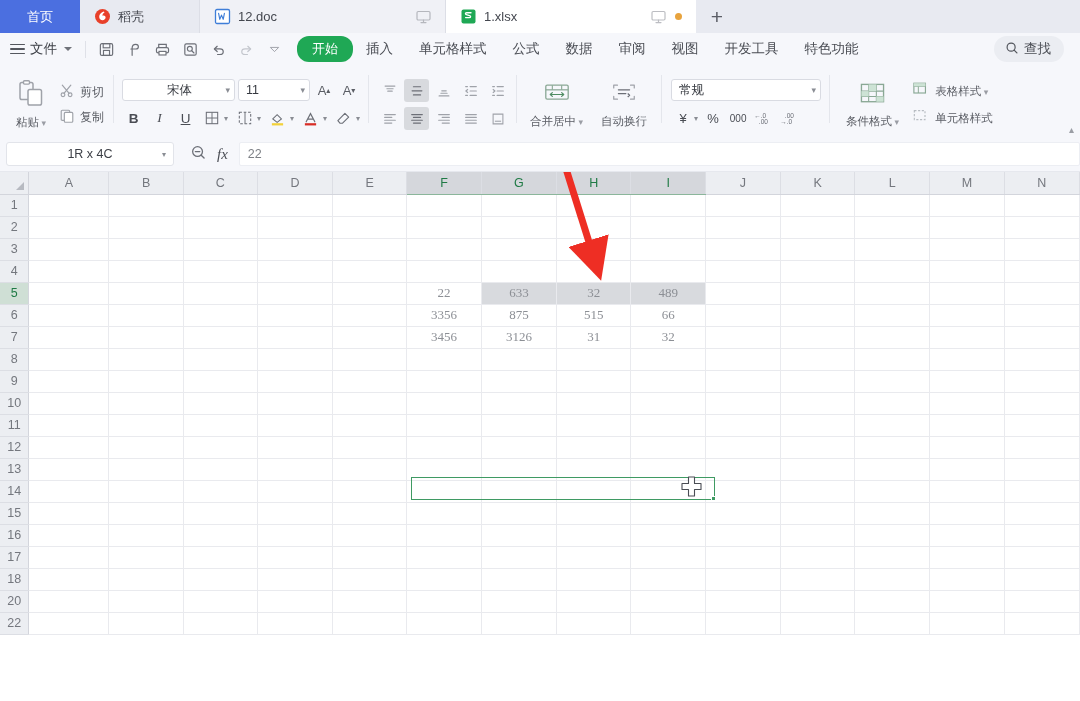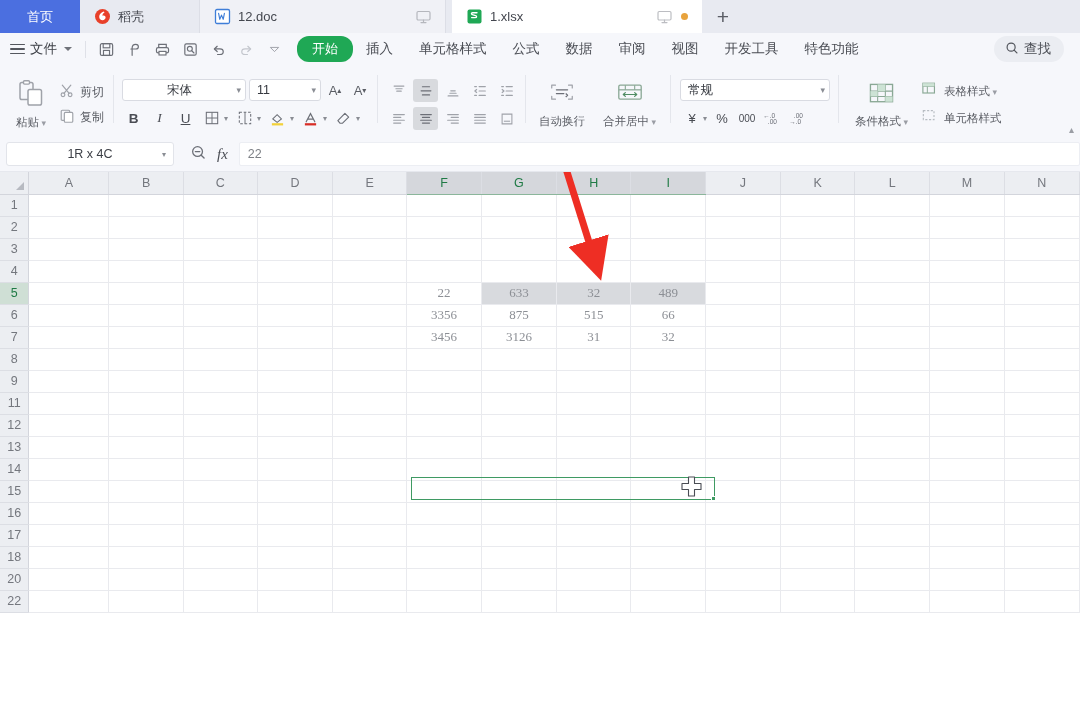--- a/index.html
+++ b/index.html
@@ -38,21 +38,20 @@
   .tab.doc {
     background: #f0f1f6;
     border-right: 1px solid #dcdee6;
     min-width: 246px;
     justify-content: flex-start;
   }
   .tab.active-sheet {
     background: #ffffff;
     min-width: 250px;
     justify-content: flex-start;
-    margin-left: 6px;
   }
   .tab.docshell { min-width: 120px; background:#e8eaf1; border-right:1px solid #dcdee6;}
   .tab-icon { width: 17px; height: 17px; flex: 0 0 17px; display:block; }
   .tab-label { white-space: nowrap; font-size: 13px; }
   .tab-right { margin-left: auto; display: flex; align-items: center; gap: 9px; padding-left: 18px;}
   .monitor-ic { width: 15px; height: 14px; opacity: .5; }
   .dot-amber { width: 7px; height: 7px; border-radius: 50%; background: #e8a33d; }
   .plus-tab {
     display:flex; align-items:center; justify-content:center;
     width: 42px; font-size: 21px; color: #5b5e66; font-weight: 300;
@@ -128,21 +127,21 @@
 
   
   .fontgroup { flex-direction: column; justify-content: center; gap: 6px; padding: 3px 6px 0 9px;}
   .frow { display: flex; align-items: center; gap: 3px; }
   .combo {
     display: flex; align-items: center; background: #ffffff; border: 1px solid #d9dbe2;
     border-radius: 3px; height: 22px; font-size: 12.5px; color: #35383f; padding: 0 4px 0 7px;
   }
   .combo .cv { flex: 1; white-space: nowrap; overflow: hidden; }
   .combo .cd { margin-left: 4px; color: #8a8d94; font-size: 9px; }
-  .fname { width: 124px; padding-left: 44px; }
+  .fname { width: 113px; padding-left: 44px; }
   .fsize { width: 72px; }
   .aabtn { width: 22px; height: 22px; display:flex; align-items:center; justify-content:center; font-size: 13px; color:#5a5d64;}
   .aabtn sup { font-size: 8px; }
   .fbtn {
     width: 23px; height: 22px; display: flex; align-items: center; justify-content: center;
     font-size: 13.5px; color: #4a4d54; border-radius: 3px;
   }
   .mini-caret { font-size: 8px; color: #8a8d94; margin-left: -2px; margin-right: 2px;}
 
   
@@ -552,39 +551,39 @@
           <path d="M5.5 11.5h7" stroke="#9fa2a9" stroke-width="1.2"></path>
         </svg>
       </div>
     </div>
   </div>
 
   <div class="rgroup">
     <div class="bigbtn">
       <span>
         <svg viewBox="0 0 30 26" width="28" height="25">
-          <path d="M4 3h4M22 3h4M4 18h4M22 18h4M4 3v3M26 3v3M4 18v-3M26 18v-3" fill="none" stroke="#9fa2a9" stroke-width="1.3" stroke-linecap="round"></path>
-          <path d="M9 8h12M9 12h8" stroke="#6c6f77" stroke-width="1.3" stroke-linecap="round"></path>
-          <path d="M19 12l2 1.8-2 1.8" fill="none" stroke="#6c6f77" stroke-width="1.3" stroke-linejoin="round"></path>
-        </svg>
-      </span>
-      <span class="lbl-sm">自动换行</span>
-    </div>
-    <div class="bigbtn">
-      <span>
-        <svg viewBox="0 0 30 26" width="28" height="25">
           <rect x="3" y="3" width="24" height="15" rx="1.5" fill="none" stroke="#8aa895" stroke-width="1.4"></rect>
           <path d="M3 8h24" stroke="#8aa895" stroke-width="1.3"></path>
           <path d="M10 8V3M20 8V3" stroke="#8aa895" stroke-width="1.2"></path>
           <path d="M8 13h14M10 11l-2.2 2 2.2 2M20 11l2.2 2-2.2 2" fill="none" stroke="#4f8c63" stroke-width="1.3" stroke-linecap="round" stroke-linejoin="round"></path>
         </svg>
       </span>
       <span class="lbl-sm">
         <span>合并居中</span><span style="font-size:9px;color:#9a9da4;"> ▾</span>
       </span>
+    </div>
+    <div class="bigbtn">
+      <span>
+        <svg viewBox="0 0 30 26" width="28" height="25">
+          <path d="M4 3h4M22 3h4M4 18h4M22 18h4M4 3v3M26 3v3M4 18v-3M26 18v-3" fill="none" stroke="#9fa2a9" stroke-width="1.3" stroke-linecap="round"></path>
+          <path d="M9 8h12M9 12h8" stroke="#6c6f77" stroke-width="1.3" stroke-linecap="round"></path>
+          <path d="M19 12l2 1.8-2 1.8" fill="none" stroke="#6c6f77" stroke-width="1.3" stroke-linejoin="round"></path>
+        </svg>
+      </span>
+      <span class="lbl-sm">自动换行</span>
     </div>
   </div>
 
   <div class="rgroup numgroup">
     <div class="combo nfmt">
       <span class="cv">常规</span>
       <span class="cd">▾</span>
     </div>
     <div class="nrow">
       <div class="nbtn">¥</div>
@@ -836,20 +835,37 @@
           <td class="cell" style="width: 76px;"></td>
           <td class="cell" style="width: 75px;"></td>
           <td class="cell" style="width: 75px;"></td>
           <td class="cell" style="width: 76px;"></td>
           <td class="cell" style="width: 75px;"></td>
           <td class="cell" style="width: 76px;"></td>
           <td class="cell" style="width: 75px;"></td>
           <td class="cell" style="width: 76px;"></td>
         </tr>
         <tr>
+          <th class="rowh">10</th>
+          <td class="cell" style="width: 81px;"></td>
+          <td class="cell" style="width: 75px;"></td>
+          <td class="cell" style="width: 75px;"></td>
+          <td class="cell" style="width: 76px;"></td>
+          <td class="cell" style="width: 75px;"></td>
+          <td class="cell" style="width: 75px;"></td>
+          <td class="cell" style="width: 76px;"></td>
+          <td class="cell" style="width: 75px;"></td>
+          <td class="cell" style="width: 75px;"></td>
+          <td class="cell" style="width: 76px;"></td>
+          <td class="cell" style="width: 75px;"></td>
+          <td class="cell" style="width: 76px;"></td>
+          <td class="cell" style="width: 75px;"></td>
+          <td class="cell" style="width: 76px;"></td>
+        </tr>
+        <tr>
           <th class="rowh">11</th>
           <td class="cell" style="width: 81px;"></td>
           <td class="cell" style="width: 75px;"></td>
           <td class="cell" style="width: 75px;"></td>
           <td class="cell" style="width: 76px;"></td>
           <td class="cell" style="width: 75px;"></td>
           <td class="cell" style="width: 75px;"></td>
           <td class="cell" style="width: 76px;"></td>
           <td class="cell" style="width: 75px;"></td>
           <td class="cell" style="width: 75px;"></td>

